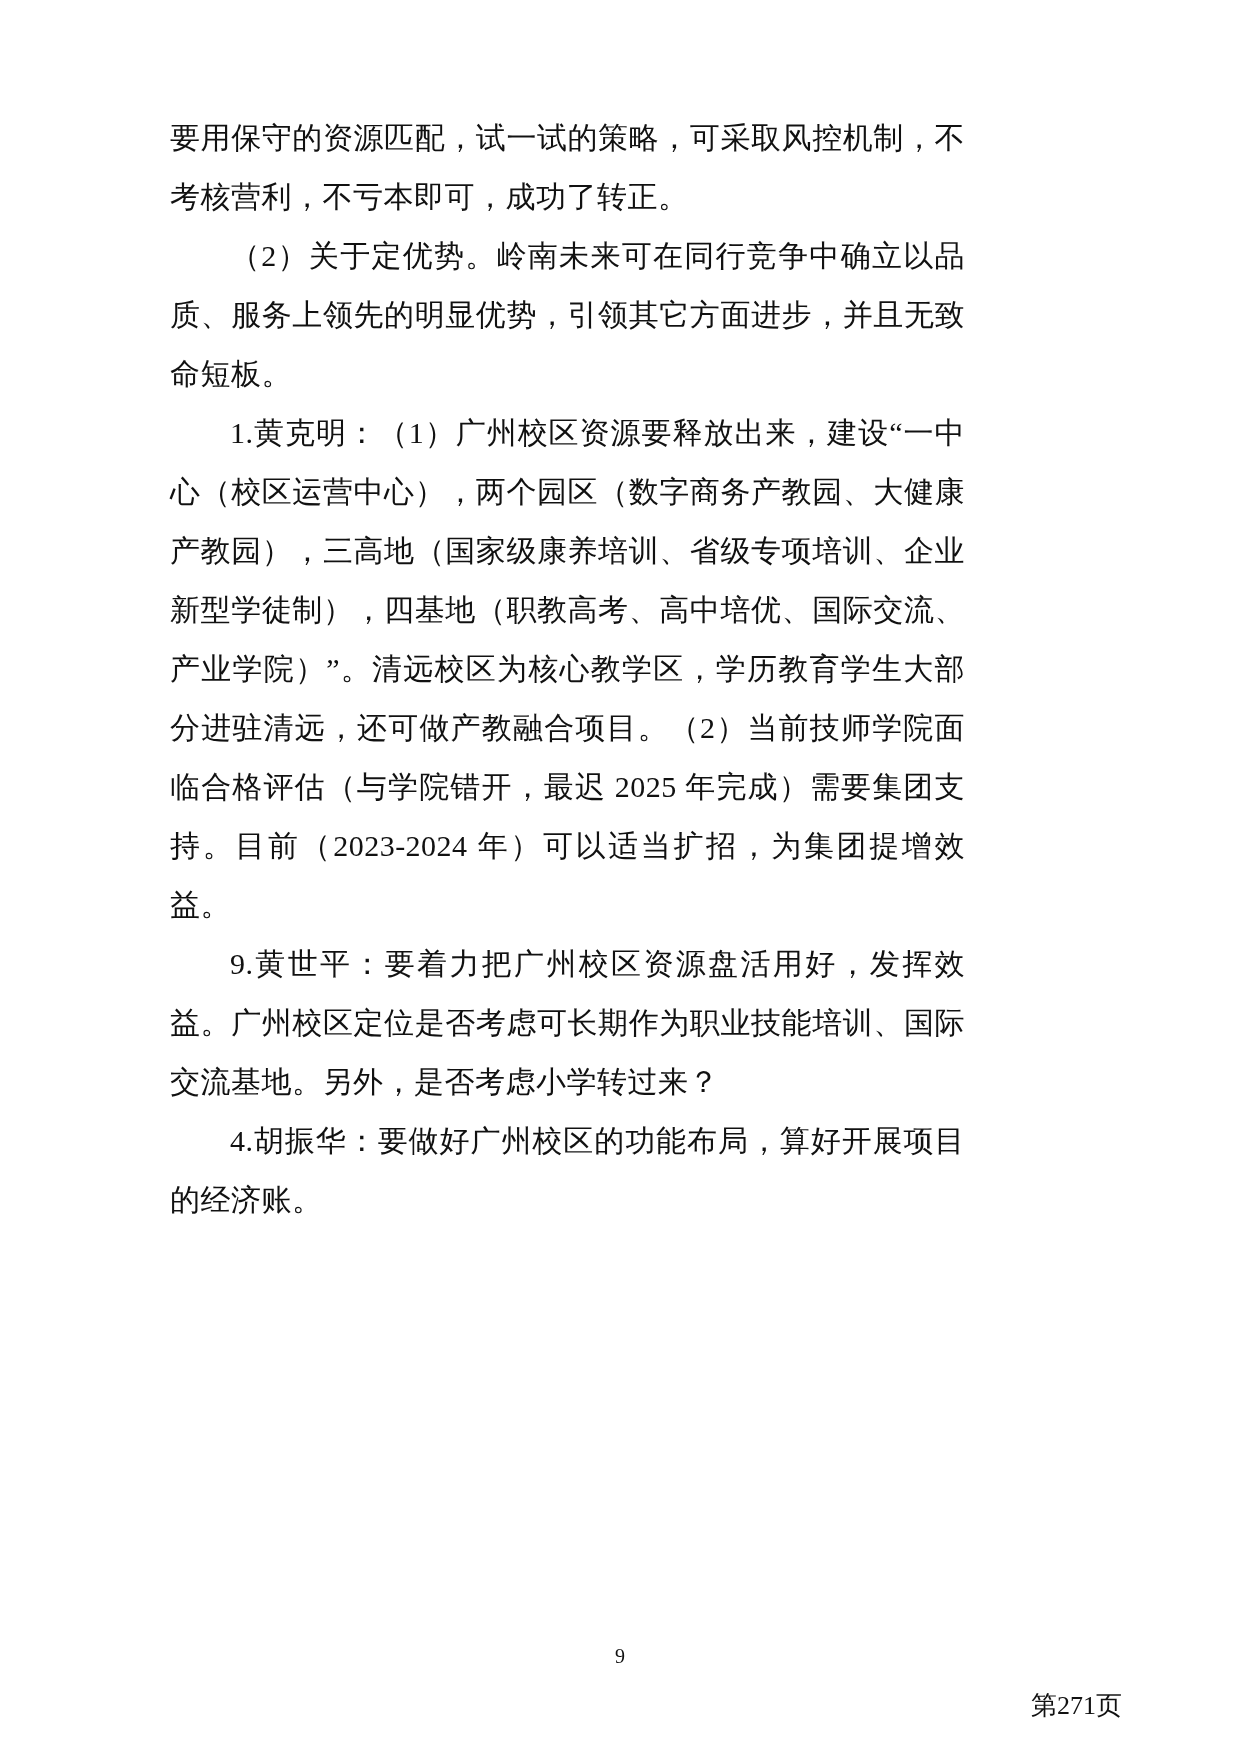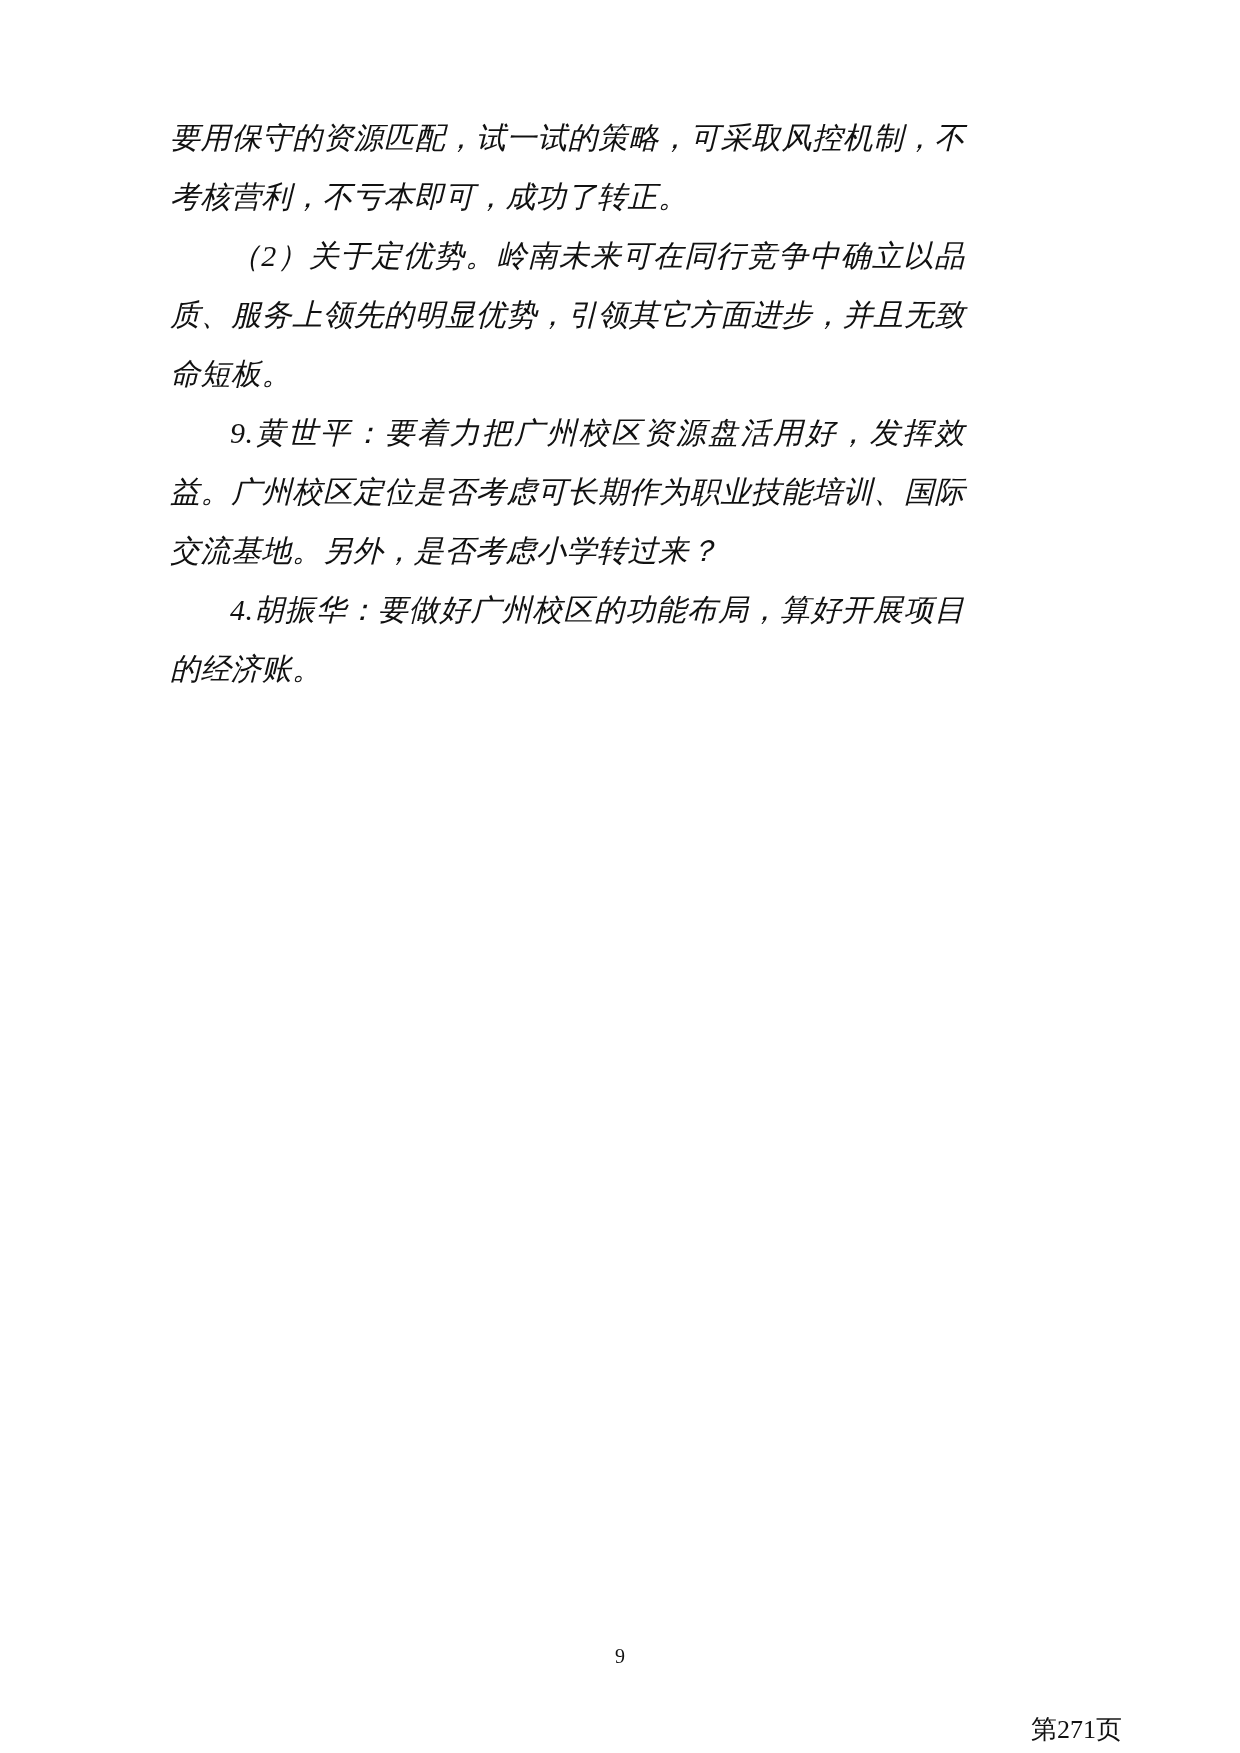--- a/index.html
+++ b/index.html
@@ -30,21 +30,20 @@
     width: 795px;
     font-size: 30px;
     line-height: 59px;
     text-align: justify;
     letter-spacing: 0.5px;
   }
   .doc-body p {
     margin: 0;
     padding: 0;
     text-indent: 2em;
-    font-style: italic;
   }
   .doc-body p.continuation {
     text-indent: 0;
   }
   .doc-body p.heading {
     font-family: "Liberation Sans", "DejaVu Sans", sans-serif;
     font-weight: bold;
     letter-spacing: 1px;
   }
   .footer-page-number {
@@ -55,31 +54,31 @@
     text-align: center;
     font-size: 20px;
     color: #111111;
   }
   .footer-page-label {
     position: absolute;
     right: 118px;
     top: 1688px;
     font-size: 26px;
     color: #111111;
-    margin-top: 24px;
   }
 </style>
 </head>
 <body>
 
 <div class="page">
 
   <div class="doc-body">
     <p class="continuation">要用保守的资源匹配，试一试的策略，可采取风控机制，不考核营利，不亏本即可，成功了转正。</p>
     <p class="body">（2）关于定优势。岭南未来可在同行竞争中确立以品质、服务上领先的明显优势，引领其它方面进步，并且无致命短板。</p>
+    <p class="body">1.黄克明：（1）广州校区资源要释放出来，建设“一中心（校区运营中心），两个园区（数字商务产教园、大健康产教园），三高地（国家级康养培训、省级专项培训、企业新型学徒制），四基地（职教高考、高中培优、国际交流、产业学院）”。清远校区为核心教学区，学历教育学生大部分进驻清远，还可做产教融合项目。（2）当前技师学院面临合格评估（与学院错开，最迟 2025 年完成）需要集团支持。目前（2023-2024 年）可以适当扩招，为集团提增效益。</p>
     <p class="body">9.黄世平：要着力把广州校区资源盘活用好，发挥效益。广州校区定位是否考虑可长期作为职业技能培训、国际交流基地。另外，是否考虑小学转过来？</p>
     <p class="body">4.胡振华：要做好广州校区的功能布局，算好开展项目的经济账。</p>
   </div>
 
   <div class="footer-page-number">9</div>
 
   <div class="footer-page-label">第271页</div>
 
 </div>
 

